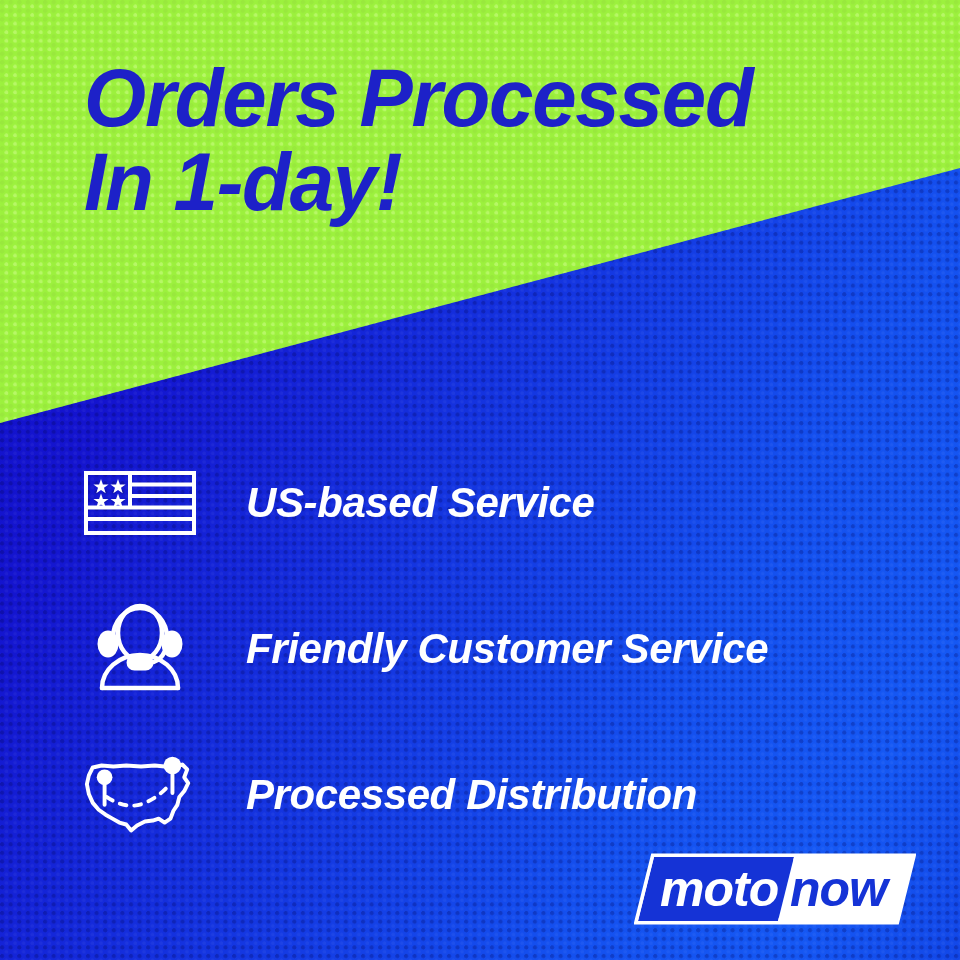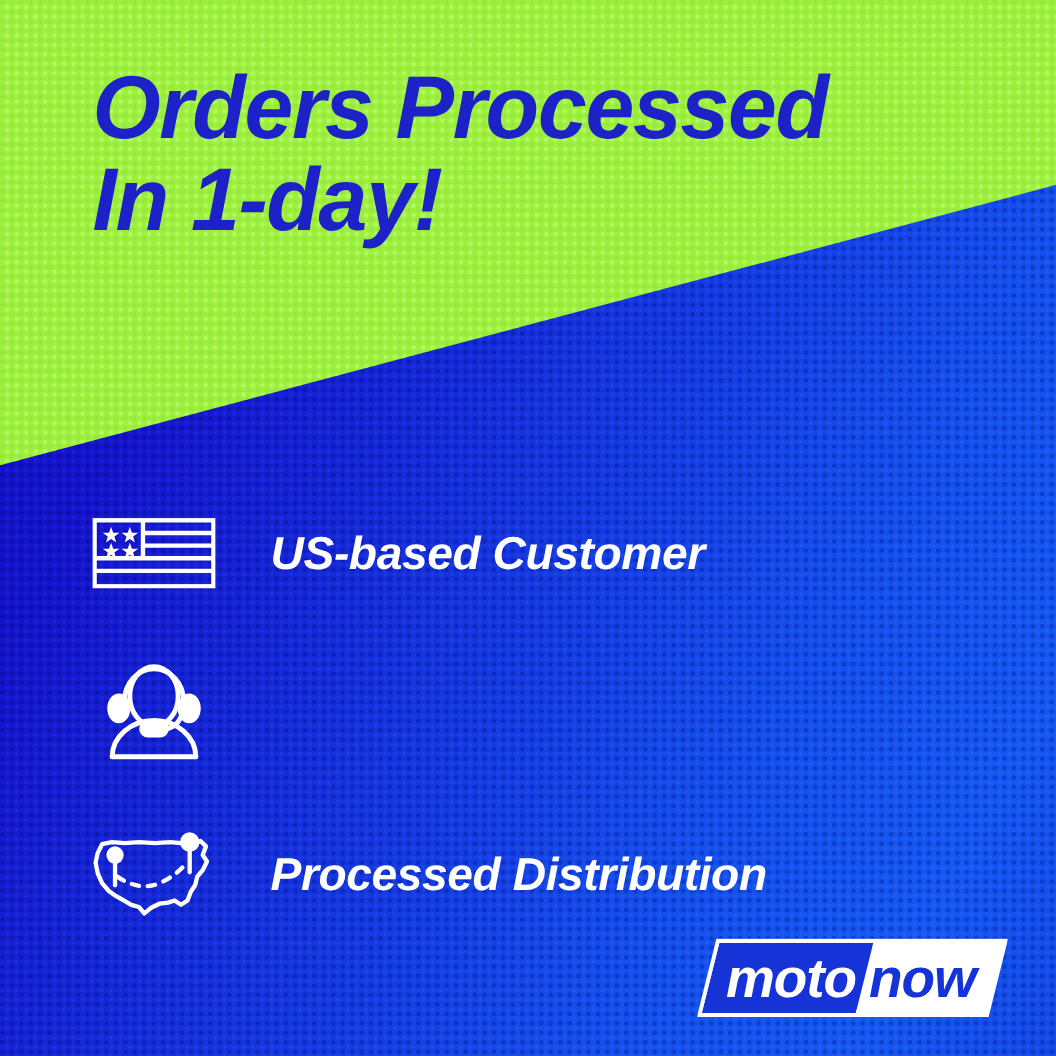--- a/index.html
+++ b/index.html
@@ -168,21 +168,21 @@
             <line x1="46" y1="2" x2="46" y2="36.5"></line>
           </g>
           <g fill="#ffffff">
             <polygon points="17,8 18.9,13.4 24.6,13.4 20,16.8 21.7,22.2 17,18.9 12.3,22.2 14,16.8 9.4,13.4 15.1,13.4"></polygon>
             <polygon points="34,8 35.9,13.4 41.6,13.4 37,16.8 38.7,22.2 34,18.9 29.3,22.2 31,16.8 26.4,13.4 32.1,13.4"></polygon>
             <polygon points="17,22.5 18.9,27.9 24.6,27.9 20,31.3 21.7,36.7 17,33.4 12.3,36.7 14,31.3 9.4,27.9 15.1,27.9"></polygon>
             <polygon points="34,22.5 35.9,27.9 41.6,27.9 37,31.3 38.7,36.7 34,33.4 29.3,36.7 31,31.3 26.4,27.9 32.1,27.9"></polygon>
           </g>
         </svg>
       </div>
-      <div class="feature-label no-select">US-based Customer</div>
+      <div class="feature-label no-select">US-based Service</div>
     </div>
 
     <div class="feature-row">
       <div class="feature-icon">
         <svg width="108" height="98" viewBox="0 0 108 98" aria-hidden="true">
           <g fill="none" stroke="#ffffff" stroke-width="4.5" stroke-linecap="round">
 
             <ellipse cx="54" cy="33" rx="22" ry="27"></ellipse>
 
             <path d="M27 38 A27 30 0 0 1 81 38"></path>
@@ -194,20 +194,21 @@
           </g>
           <g fill="#ffffff" stroke="#ffffff" stroke-width="3">
 
             <ellipse cx="22" cy="44" rx="9" ry="12"></ellipse>
             <ellipse cx="86" cy="44" rx="9" ry="12"></ellipse>
 
             <rect x="42" y="56" width="24" height="13" rx="6.5"></rect>
           </g>
         </svg>
       </div>
+      <div class="feature-label no-select">Friendly Customer Service</div>
     </div>
 
     <div class="feature-row">
       <div class="feature-icon">
         <svg width="122" height="84" viewBox="0 0 122 84" aria-hidden="true">
 
           <path d="M9 22 L13 14 L22 12 L34 13 L47 12 L62 13 L76 12 L86 13 L92 9
                    L97 14 L104 11 L109 16 L106 24 L110 30 L106 38 L101 44
                    L99 52 L95 58 L92 66 L86 70 L80 66 L74 68 L66 69 L58 73
                    L52 78 L47 72 L40 70 L33 66 L26 62 L19 57 L13 50 L9 41 L7 31 Z" fill="none" stroke="#ffffff" stroke-width="4" stroke-linejoin="round"></path>

